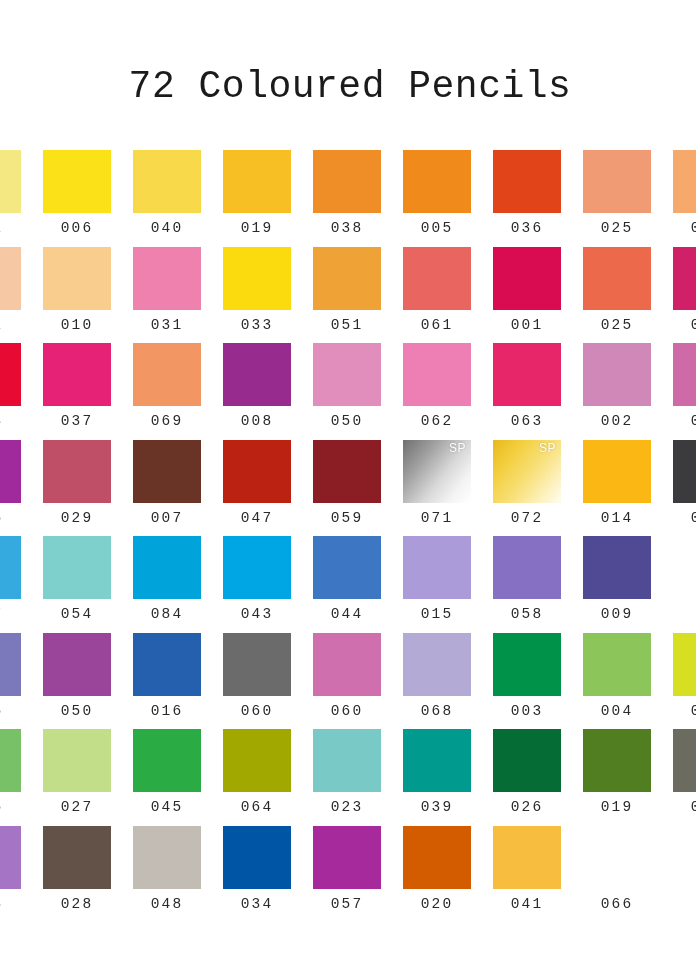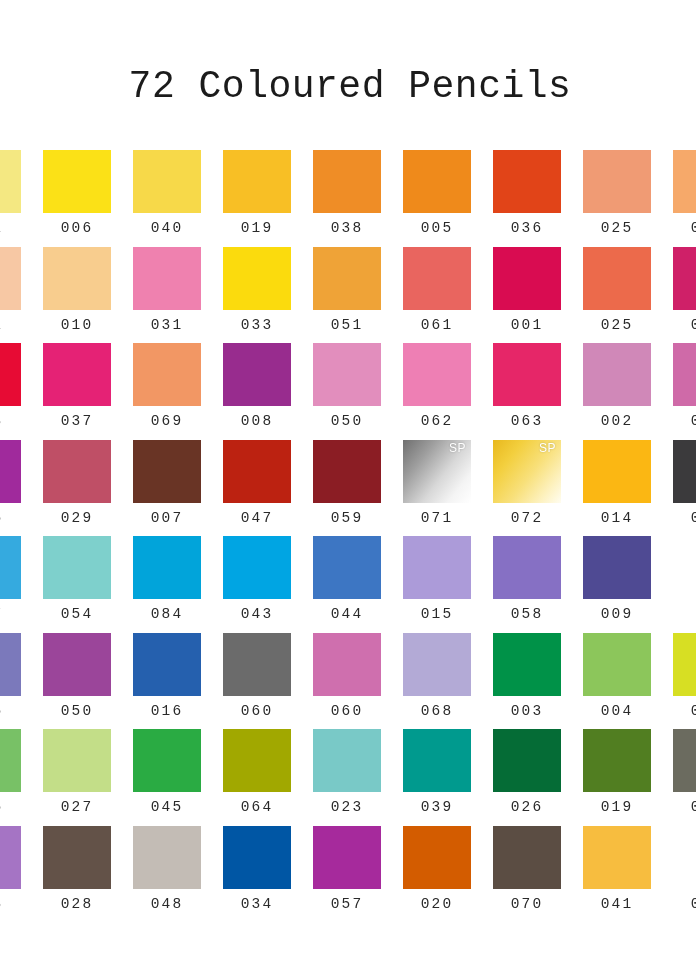--- a/index.html
+++ b/index.html
@@ -379,24 +379,20 @@
         </div>
         <div class="swatch-cell">
           <div class="swatch-chip" style="background: rgb(166, 42, 156);"></div>
           <div class="swatch-code">057</div>
         </div>
         <div class="swatch-cell">
           <div class="swatch-chip" style="background: rgb(211, 92, 0);"></div>
           <div class="swatch-code">020</div>
         </div>
         <div class="swatch-cell">
-          <div class="swatch-chip" style="background: rgb(91, 77, 67);"></div>
-          <div class="swatch-code">070</div>
-        </div>
-        <div class="swatch-cell">
           <div class="swatch-chip" style="background: rgb(247, 189, 63);"></div>
           <div class="swatch-code">041</div>
         </div>
         <div class="swatch-cell">
           <div class="swatch-chip" style="background: rgb(255, 255, 255);"></div>
           <div class="swatch-code">066</div>
         </div>
       </div>
     </div>
 </div>

